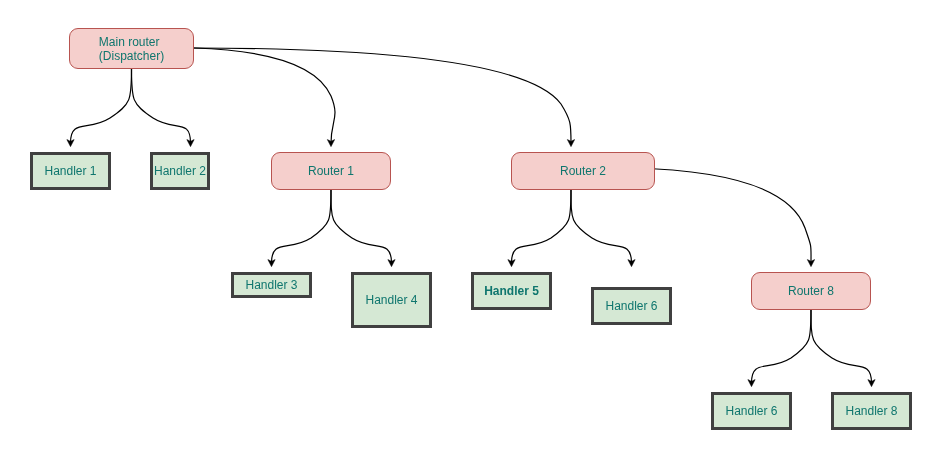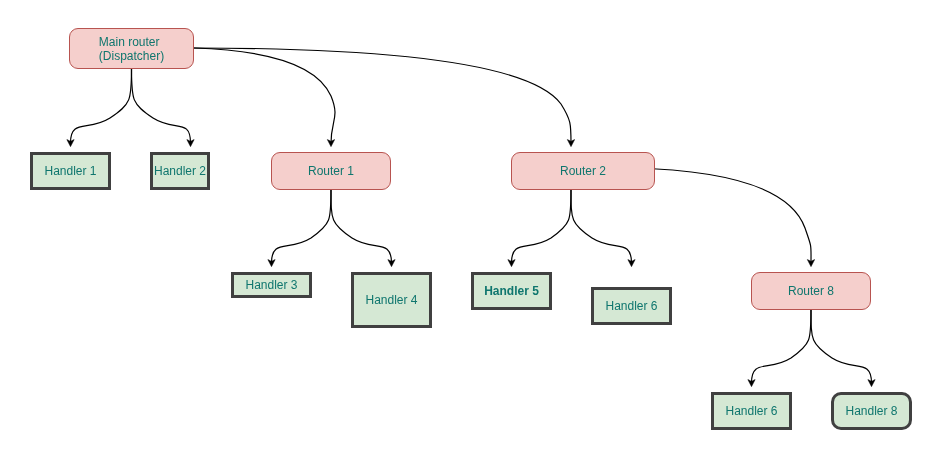--- a/index.html
+++ b/index.html
@@ -85,16 +85,16 @@
       <div class="node node-handler" style="left: 30px; top: 152px; width: 81px; height: 38px;"><span class="node-label">Handler 1</span></div>
       <div class="node node-handler" style="left: 150px; top: 152px; width: 60px; height: 38px;"><span class="node-label">Handler 2</span></div>
       <div class="node node-router" style="left: 271px; top: 152px; width: 120px; height: 38px;"><span class="node-label">Router 1</span></div>
       <div class="node node-router" style="left: 511px; top: 152px; width: 144px; height: 38px;"><span class="node-label">Router 2</span></div>
       <div class="node node-handler" style="left: 231px; top: 272px; width: 81px; height: 26px;"><span class="node-label">Handler 3</span></div>
       <div class="node node-handler" style="left: 351px; top: 272px; width: 81px; height: 56px;"><span class="node-label">Handler 4</span></div>
       <div class="node node-handler" style="left: 471px; top: 272px; width: 81px; height: 38px; font-weight: bold;"><span class="node-label">Handler 5</span></div>
       <div class="node node-handler" style="left: 591px; top: 287px; width: 81px; height: 38px;"><span class="node-label">Handler 6</span></div>
       <div class="node node-router" style="left: 751px; top: 272px; width: 120px; height: 38px;"><span class="node-label">Router 8</span></div>
       <div class="node node-handler" style="left: 711px; top: 392px; width: 81px; height: 38px;"><span class="node-label">Handler 6</span></div>
-      <div class="node node-handler" style="left: 831px; top: 392px; width: 81px; height: 38px; border-radius: 10px;"><span class="node-label">Handler 8</span></div>
+      <div class="node node-handler" style="left: 831px; top: 392px; width: 81px; height: 38px;"><span class="node-label">Handler 8</span></div>
     </div>
 
 </div>
 
 </body></html>

